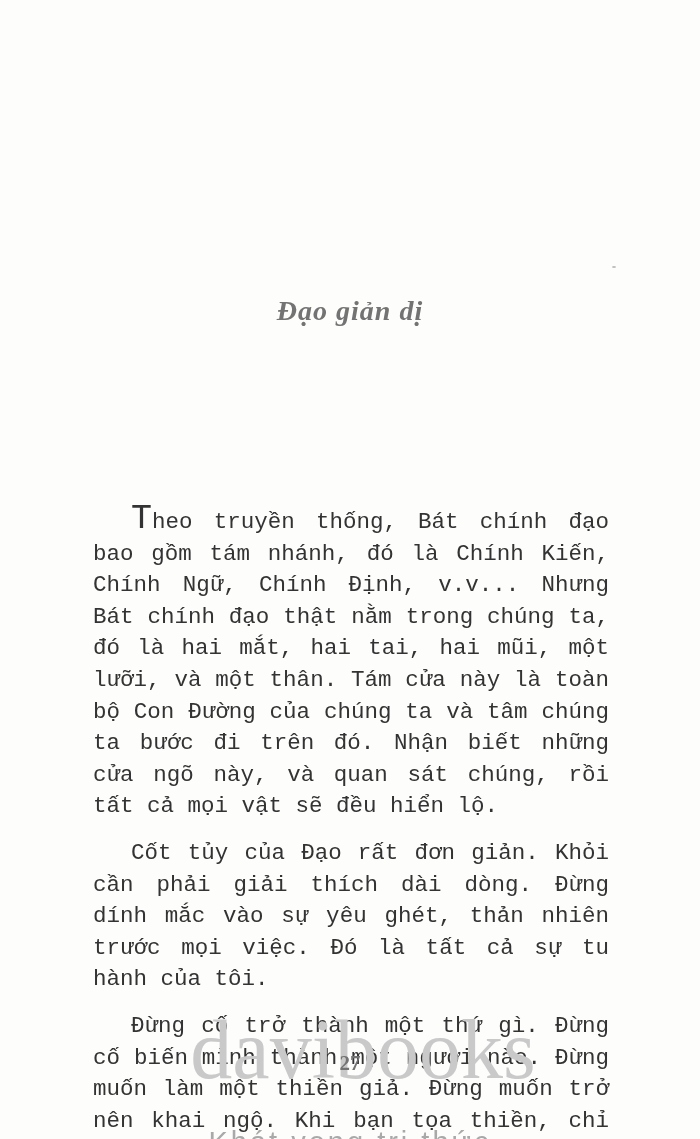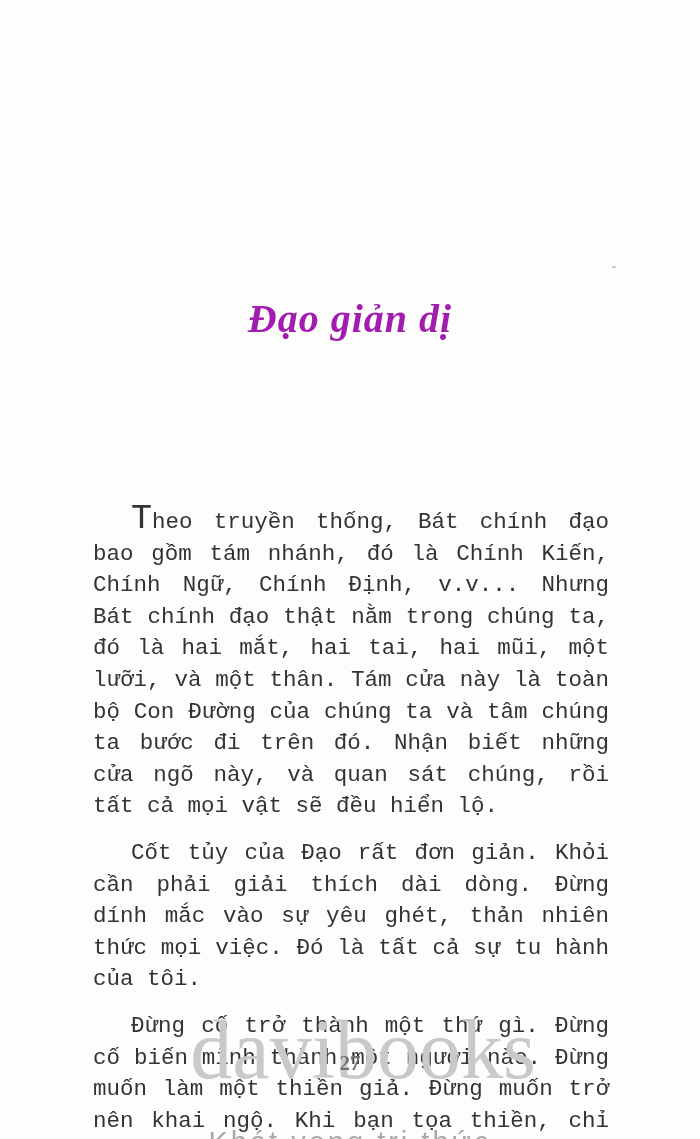--- a/index.html
+++ b/index.html
@@ -16,24 +16,24 @@
     overflow: hidden;
     font-family: "Liberation Serif", "DejaVu Serif", serif;
   }
   .chapter-title {
     position: absolute;
     top: 295px;
     left: 0;
     width: 100%;
     margin: 0;
     text-align: center;
-    font-size: 40px;
+    font-size: 28px;
     font-weight: bold;
     font-style: italic;
-    color: #a21caf;
+    color: #737373;
     letter-spacing: 1px;
   }
   .body-text {
     position: absolute;
     top: 487px;
     left: 78px;
     width: 546px;
     font-size: 22.5px;
     line-height: 31.6px;
     color: #333333;
@@ -99,21 +99,21 @@
 <body>
 
 <div class="page">
 
   <div class="speck"></div>
 
   <h1 class="chapter-title">Đạo giản dị</h1>
 
   <div class="body-text">
     <p class="para"><span class="dropcap">T</span><span>heo truyền thống, Bát chính đạo bao gồm tám nhánh, đó là Chính Kiến, Chính Ngữ, Chính Định, v.v... Nhưng Bát chính đạo thật nằm trong chúng ta, đó là hai mắt, hai tai, hai mũi, một lưỡi, và một thân. Tám cửa này là toàn bộ Con Đường của chúng ta và tâm chúng ta bước đi trên đó. Nhận biết những cửa ngõ này, và quan sát chúng, rồi tất cả mọi vật sẽ đều hiển lộ.</span></p>
-    <p class="para">Cốt tủy của Đạo rất đơn giản. Khỏi cần phải giải thích dài dòng. Đừng dính mắc vào sự yêu ghét, thản nhiên thức mọi việc. Đó là tất cả sự tu hành của tôi.</p>
+    <p class="para">Cốt tủy của Đạo rất đơn giản. Khỏi cần phải giải thích dài dòng. Đừng dính mắc vào sự yêu ghét, thản nhiên trước mọi việc. Đó là tất cả sự tu hành của tôi.</p>
     <p class="para">Đừng cố trở thành một thứ gì. Đừng cố biến mình thành một người nào. Đừng muốn làm một thiền giả. Đừng muốn trở nên khai ngộ. Khi bạn tọa thiền, chỉ việc thiền. Khi bạn đi bộ, chỉ việc đi. Không nắm giữ một thứ gì cả. Không kháng cự một điều gì cả.</p>
   </div>
 
   <div class="wm-brand">davibooks</div>
 
   <div class="wm-tagline">Khát vọng tri thức</div>
 
   <div class="page-number">27</div>
 
 </div>

